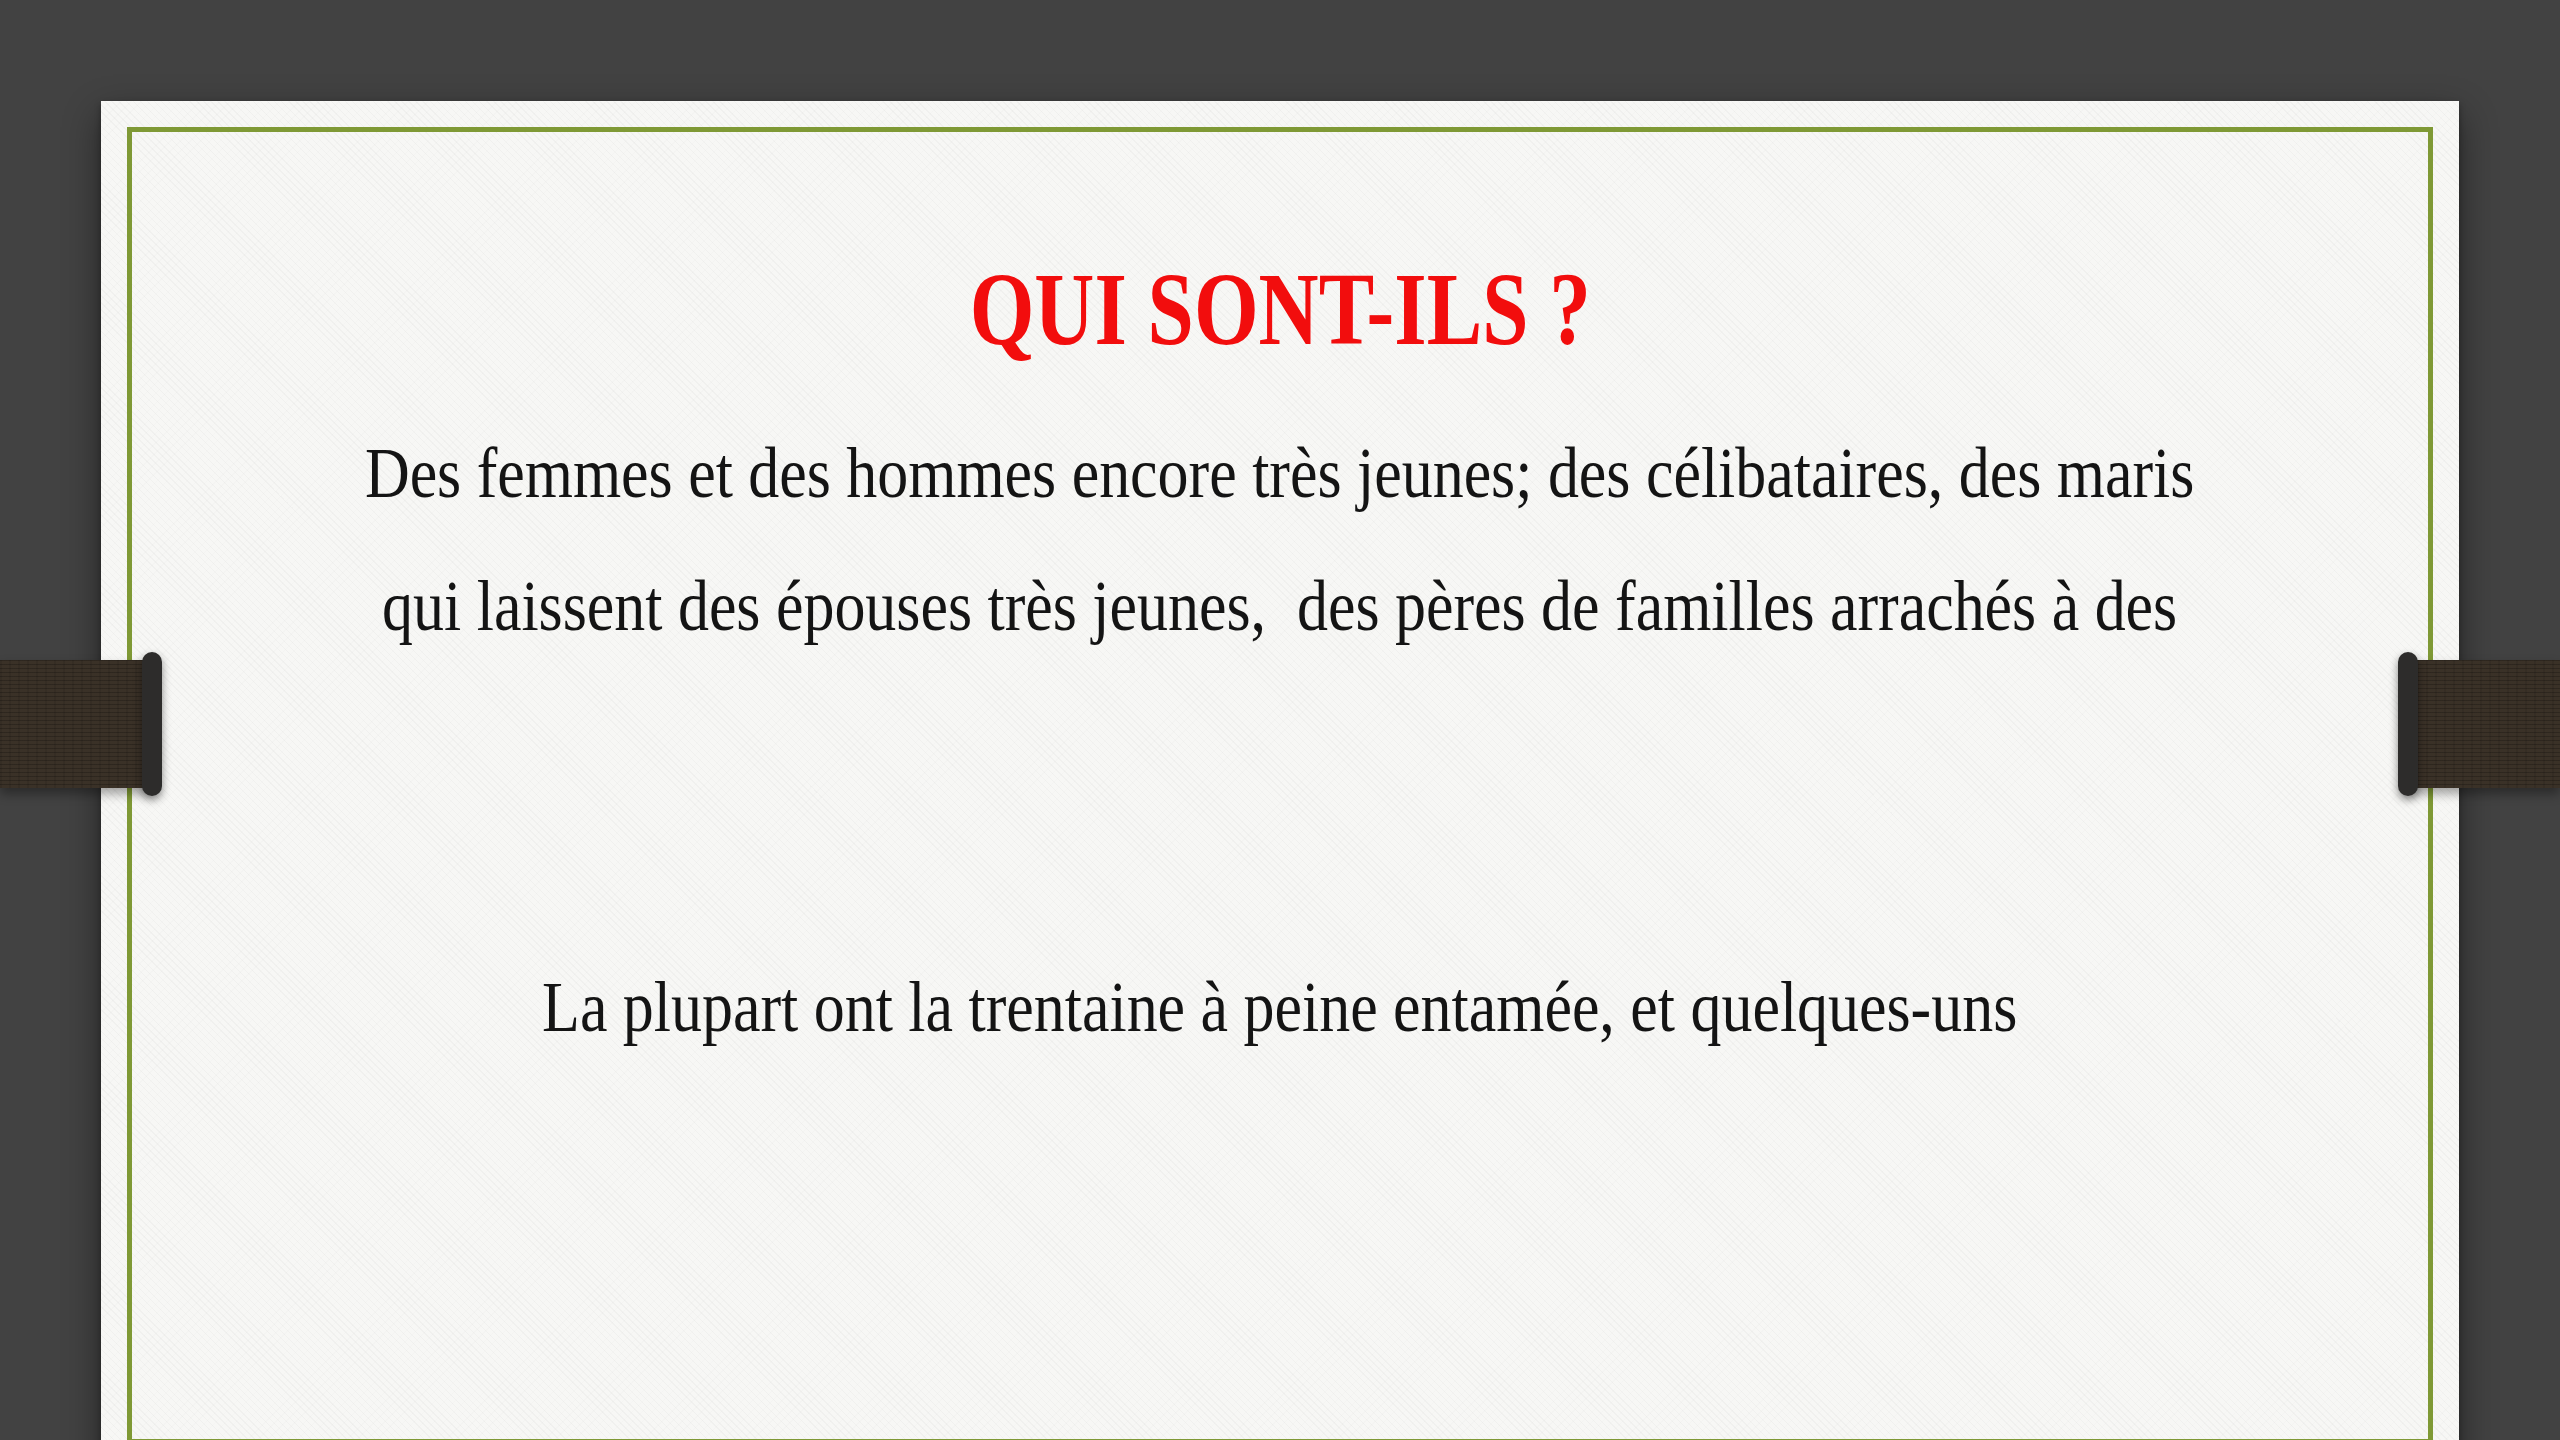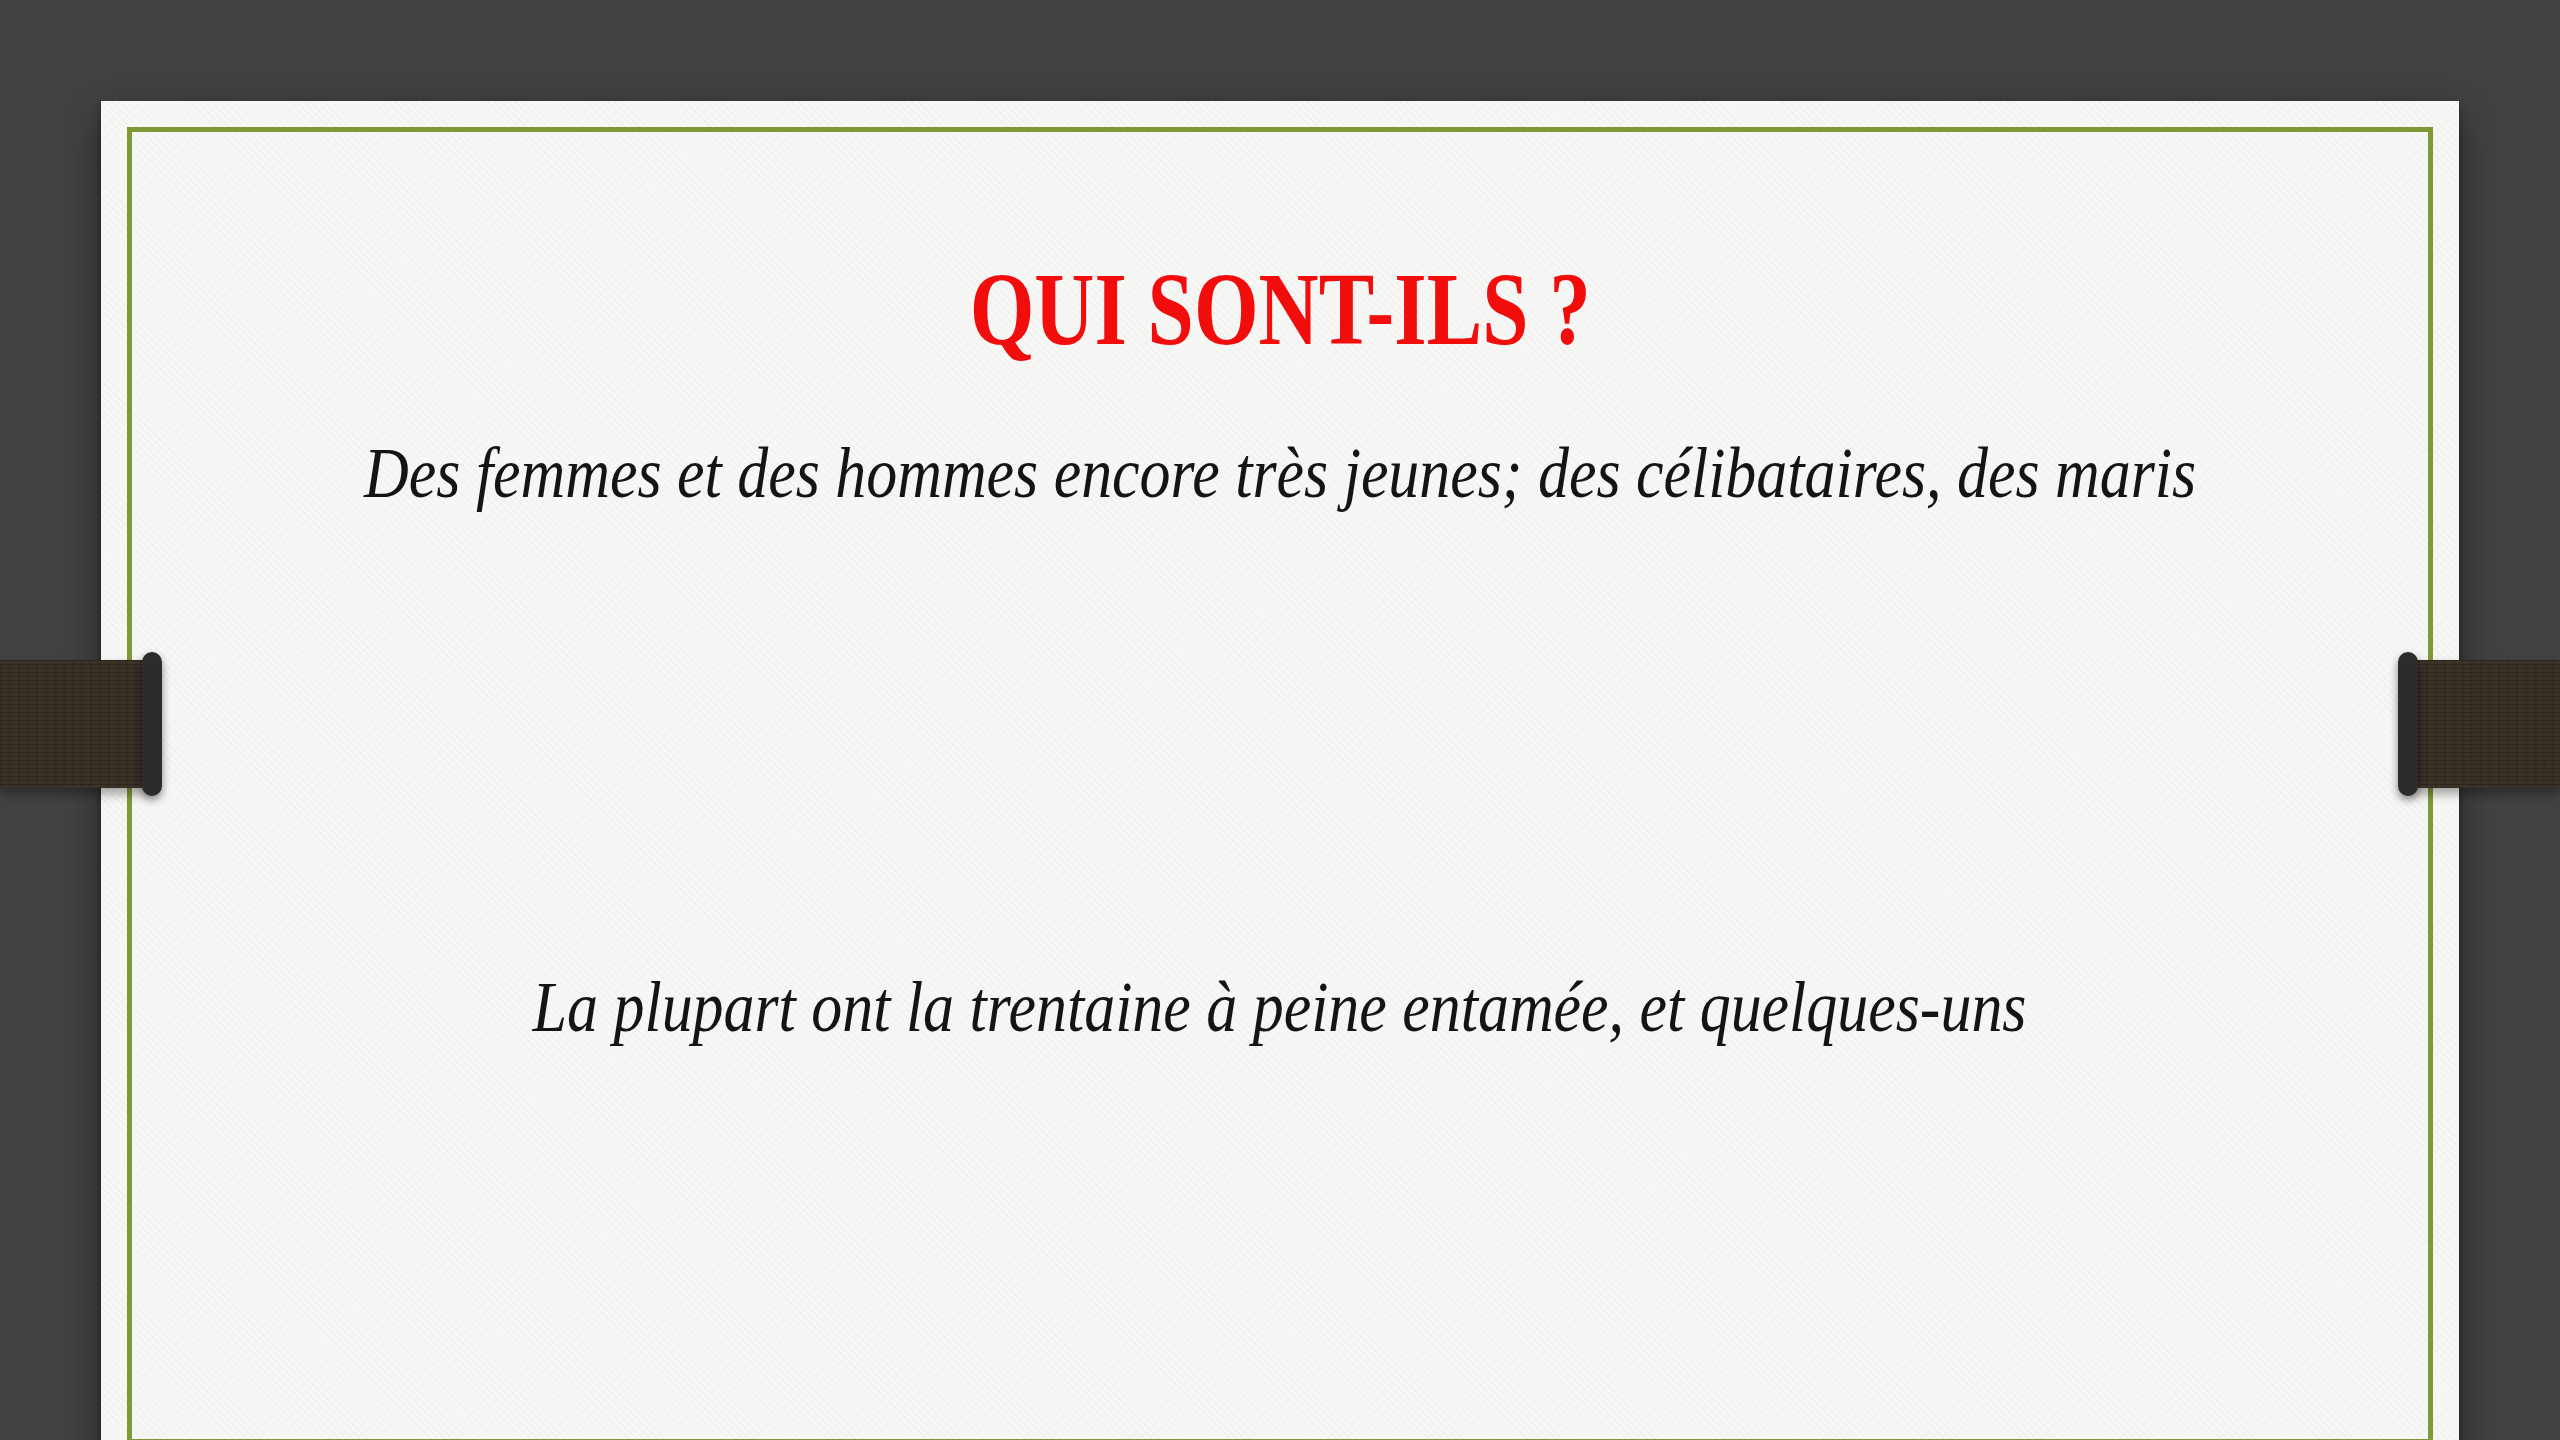--- a/index.html
+++ b/index.html
@@ -58,21 +58,21 @@
   }
   .body-block{
     position:absolute;
     left:0;width:100%;
     text-align:center;
     color:var(--text-black);
     font-size:72px;
   }
   .para-1{top:306px;line-height:133px;}
   .para-2{top:836px;line-height:140px;}
-  .body-line{white-space:pre;font-style:italic;}
+  .body-line{white-space:pre;}
   .body-line .bline{
     display:inline-block;
     transform:scaleX(0.86);
     transform-origin:50% 50%;
     white-space:pre;
   }
   .ribbon{
     position:absolute;
     top:660px;
     height:128px;
@@ -106,20 +106,21 @@
 
 <div class="stage">
 
   <div class="slide">
     <div class="border-frame"></div>
 
     <h1 class="slide-title"><span class="tline">QUI SONT-ILS ?</span></h1>
 
     <div class="body-block para-1">
       <div class="body-line"><span class="bline">Des femmes et des hommes encore très jeunes; des célibataires, des maris</span></div>
+      <div class="body-line"><span class="bline">qui laissent des épouses très jeunes,  des pères de familles arrachés à des</span></div>
     </div>
 
     <div class="body-block para-2">
       <div class="body-line"><span class="bline">La plupart ont la trentaine à peine entamée, et quelques-uns</span></div>
     </div>
   </div>
 
   <div class="ribbon ribbon-left">
     <div class="ribbon-strap"></div>
     <div class="ribbon-cap"></div>

